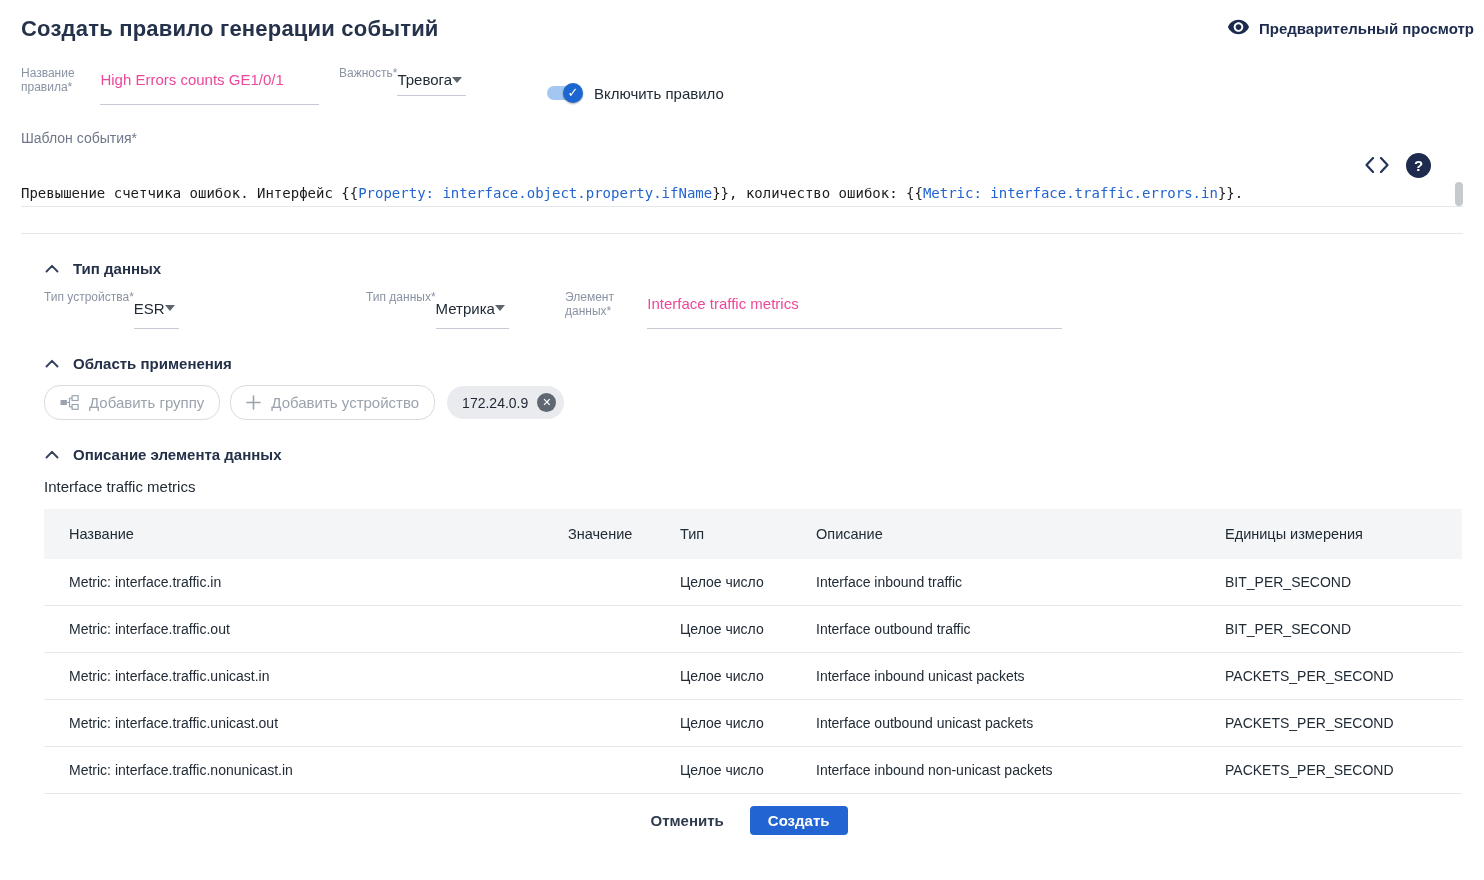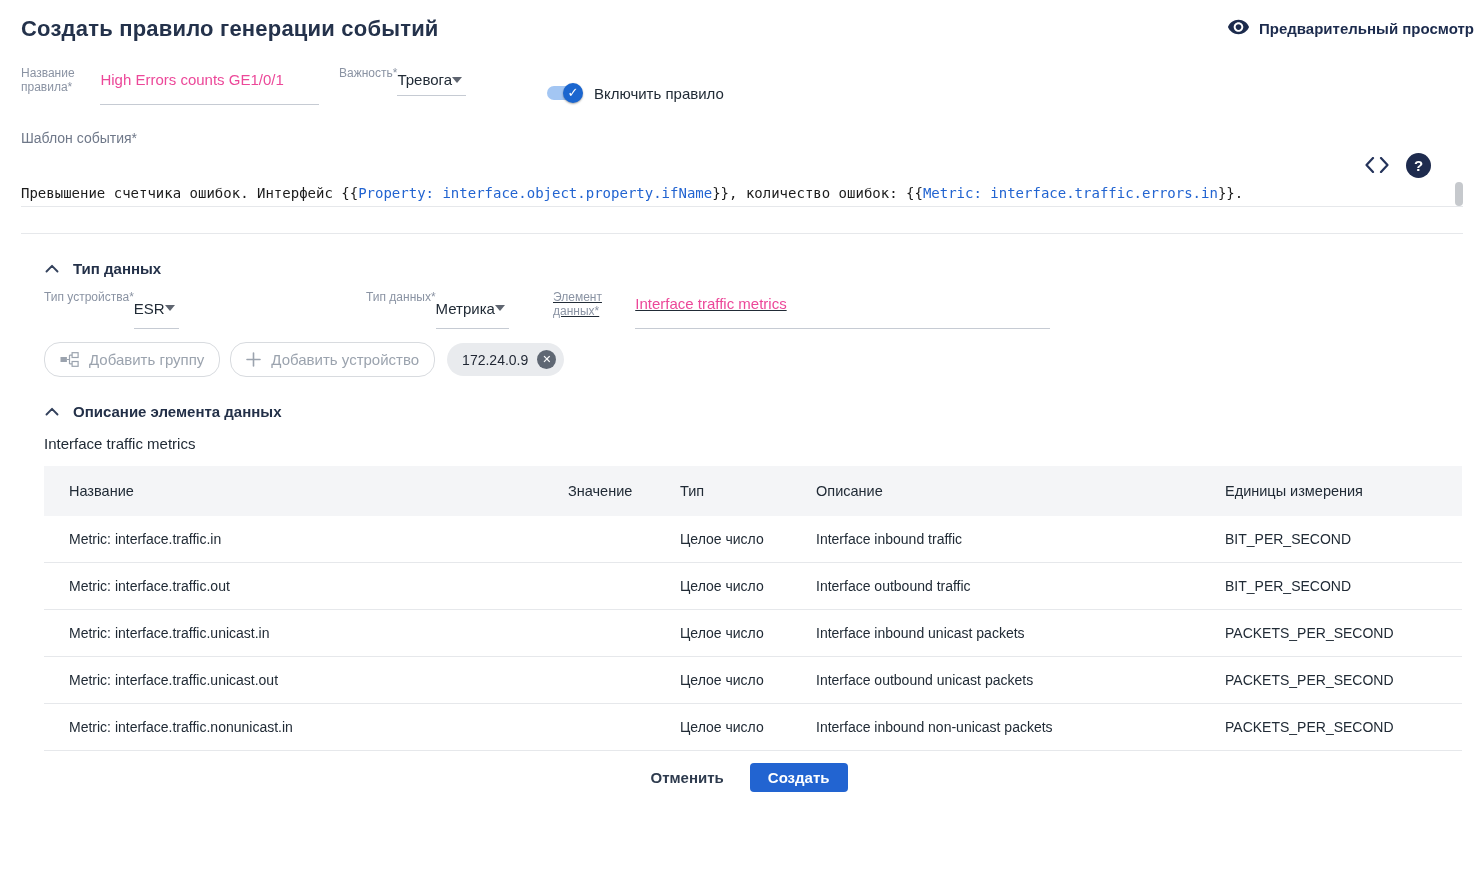--- a/index.html
+++ b/index.html
@@ -63,21 +63,21 @@
   .editor-sb { position: absolute; right: 0; top: 1px; width: 8px; height: 24px; background: #c6c9cd; border-radius: 4px; cursor: pointer; }
 
   
   .section-head { display: flex; align-items: center; margin: 26px 0 0 44px; gap: 13px; }
   .chev { cursor: pointer; display: flex; padding: 2px 1px; }
   .section-title { font-size: 15px; font-weight: 700; color: #233048; }
 
   .fields-row { display: flex; margin: 13px 0 0 44px; }
   .f-device { width: 301px; }
   .f-kind { width: 181px; margin-left: 21px; }
-  .f-elem { width: 497px; margin-left: 6px; text-decoration: underline; }
+  .f-elem { width: 497px; margin-left: 18px; }
 
   
   .scope-row { display: flex; align-items: center; gap: 10px; margin: 13px 0 0 44px; }
   .outline-btn {
     display: flex; align-items: center; gap: 10px; border: 1px solid #d8dbdf; border-radius: 16px;
     background: #fff; padding: 8px 15px; font-size: 15px; color: #9ba3ae; cursor: pointer; font-family: inherit;
   }
   .chip {
     display: flex; align-items: center; gap: 9px; background: #e9ebee; border-radius: 17px;
     padding: 7px 8px 7px 15px; font-size: 14px; color: #1f2633; margin-left: 2px;
@@ -177,20 +177,28 @@
         <span>Метрика</span>
         <span class="caret"></span>
       </div>
     </div>
     <div class="field f-elem">
       <label class="field-label">Элемент данных*</label>
       <input class="text-input" type="text" value="Interface traffic metrics" style="">
     </div>
   </div>
 
+  <div class="section-head">
+    <span class="chev">
+      <svg width="14" height="9" viewBox="0 0 14 9" fill="none" xmlns="http://www.w3.org/2000/svg">
+        <path d="M1.5 7.5 L7 1.8 L12.5 7.5" stroke="#33415c" stroke-width="1.9" stroke-linecap="round" stroke-linejoin="round"></path>
+      </svg>
+    </span>
+    <span class="section-title">Область применения</span>
+  </div>
   <div class="scope-row">
     <button class="outline-btn">
       <span style="display:flex;">
         <svg width="19" height="15" viewBox="0 0 19 15" xmlns="http://www.w3.org/2000/svg">
           <rect x="0.5" y="5" width="6.4" height="5" fill="#9ba3ae"></rect>
           <rect x="12.1" y="0.7" width="6" height="4.8" fill="none" stroke="#9ba3ae" stroke-width="1.2"></rect>
           <rect x="12.1" y="9.5" width="6" height="4.8" fill="none" stroke="#9ba3ae" stroke-width="1.2"></rect>
           <path d="M6.9 7.5 H9.5 M9.5 3.1 V11.9 M9.5 3.1 H12.1 M9.5 11.9 H12.1" stroke="#9ba3ae" stroke-width="1.2" fill="none"></path>
         </svg>
       </span>

